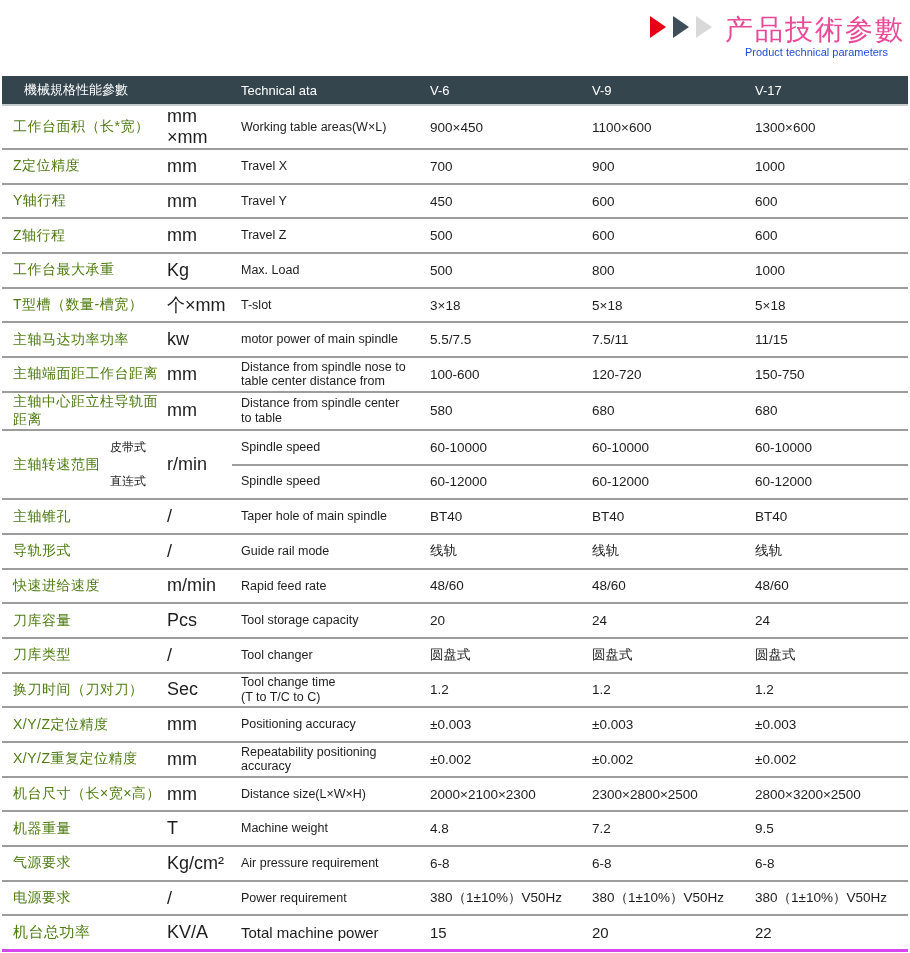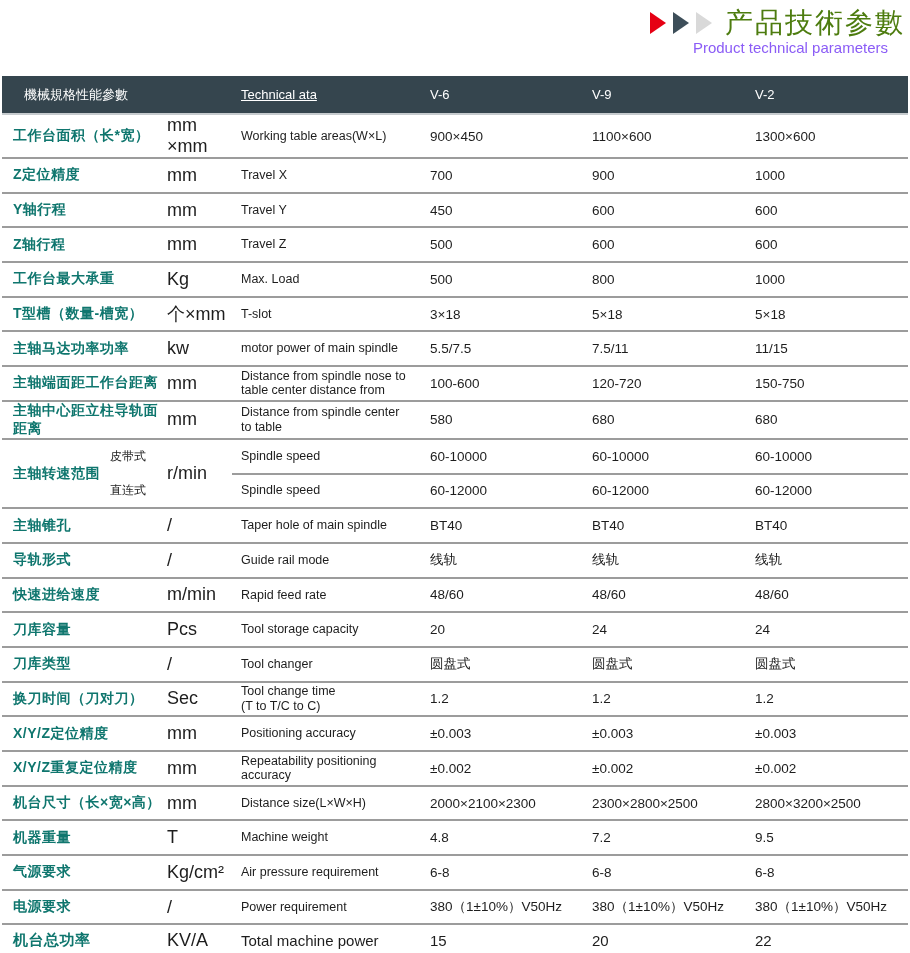--- a/index.html
+++ b/index.html
@@ -37,66 +37,66 @@
     height: 0;
     border-top: 11px solid transparent;
     border-bottom: 11px solid transparent;
     border-left: 16px solid #ccc;
     display: inline-block;
   }
   .title-zh {
     font-size: 28px;
     line-height: 34px;
     font-weight: 500;
-    color: #4d7c0f;
+    color: #ec4899;
     letter-spacing: 2px;
-    margin: 0 0 0 6px;
+    margin: 7px 0 0 6px;
   }
   .title-en {
-    font-size: 15px;
-    color: #8b5cf6;
+    font-size: 11px;
+    color: #1d4ed8;
     margin-top: -1px;
     padding-right: 17px;
     margin-left: 38px;
   }
 
   
   table.spec {
     border-collapse: collapse;
     table-layout: fixed;
     width: 906px;
     margin: 14px 2px 0 2px;
   }
-  thead tr { height: 38px; }
+  thead tr { height: 29px; }
   thead th {
     background: #35454e;
     color: #ffffff;
     font-weight: 400;
     font-size: 13px;
     text-align: left;
     padding: 0;
     border: none;
   }
   th.th-zh   { padding-left: 22px; }
-  th.th-en   { padding-left: 9px; text-decoration: underline;  }
+  th.th-en   { padding-left: 9px;  }
   th.th-model{ padding-left: 2px;  }
   thead th { border-bottom: 2px solid #c6cbce; }
 
   tbody tr.spec-row { height: 34.7px; }
   tbody td {
     padding: 0;
     vertical-align: middle;
     border-bottom: 2px solid #9c9c9c;
     background: #ffffff;
   }
   td.c-zh {
     padding-left: 11px;
     font-size: 14px;
-    font-weight: 700;
-    color: #0f766e;
+    font-weight: 400;
+    color: #4d7c0f;
     letter-spacing: 0.5px;
   }
   td.c-zh-group { padding-left: 11px; }
   td.c-sub {
     font-size: 12px;
     font-weight: 500;
     padding-left: 0;
     font-family: Liberation Serif, serif;
   }
   td.c-unit {
@@ -109,21 +109,21 @@
     padding-left: 9px;
     white-space: pre-line;
   }
   td.c-val {
     font-size: 13.5px;
     padding-left: 2px;
   }
   
   tr.group-first td.c-sub { border-bottom: none; }
   
-  tbody tr:last-child td { border-bottom: 6px solid #d946ef; }
+  tbody tr:last-child td { border-bottom: 3px solid #d946ef; }
   
   tbody tr:last-child td.c-en,
   tbody tr:last-child td.c-val,
   tbody tr:last-child td.c-zh { font-size: 15px; }
 </style>
 </head>
 <body>
 
 <div class="page">
 
@@ -146,21 +146,21 @@
         <col style="width:162px">
         <col style="width:163px">
         <col style="width:155px">
     </colgroup>
     <thead>
       <tr>
         <th colspan="3" class="th-zh">機械規格性能參數</th>
         <th class="th-en">Technical ata</th>
         <th class="th-model">V-6</th>
         <th class="th-model">V-9</th>
-        <th class="th-model">V-2</th>
+        <th class="th-model">V-17</th>
       </tr>
     </thead>
     <tbody>
         <tr class="spec-row">
           <td class="c-zh" colspan="2">工作台面积（长*宽）</td>
           <td class="c-unit">mm ×mm</td>
           <td class="c-en">Working table areas(W×L)</td>
           <td class="c-val">900×450</td>
           <td class="c-val">1100×600</td>
           <td class="c-val">1300×600</td>

